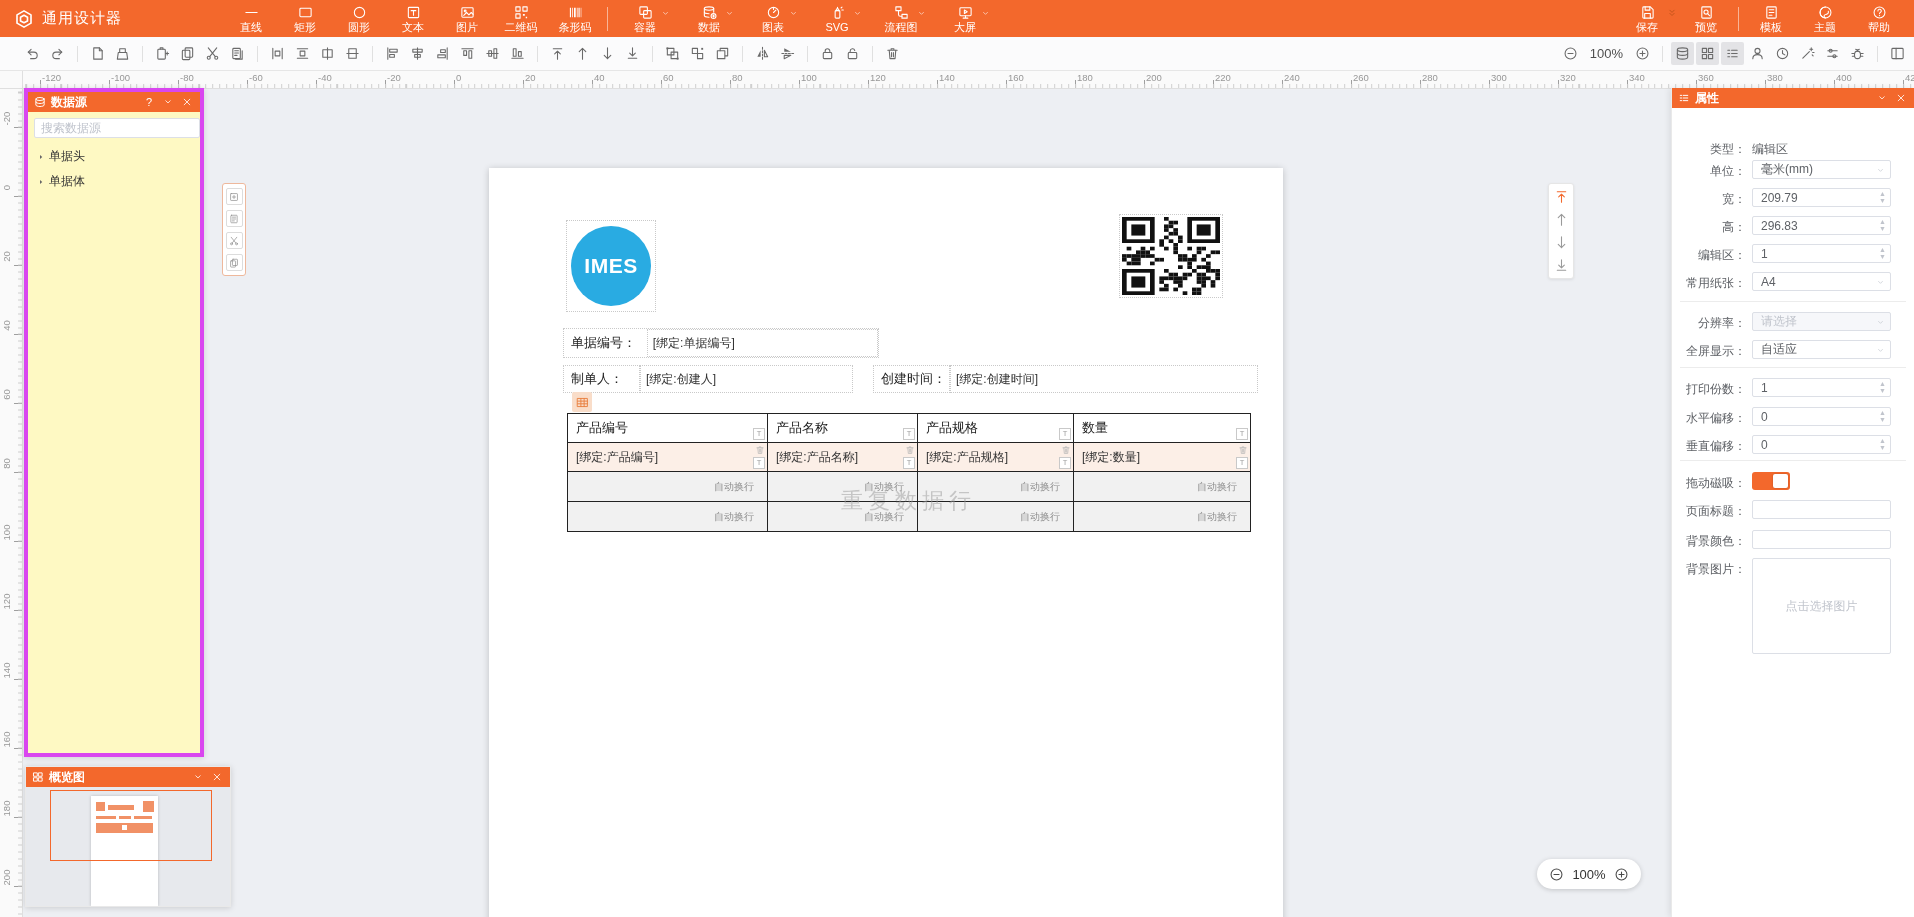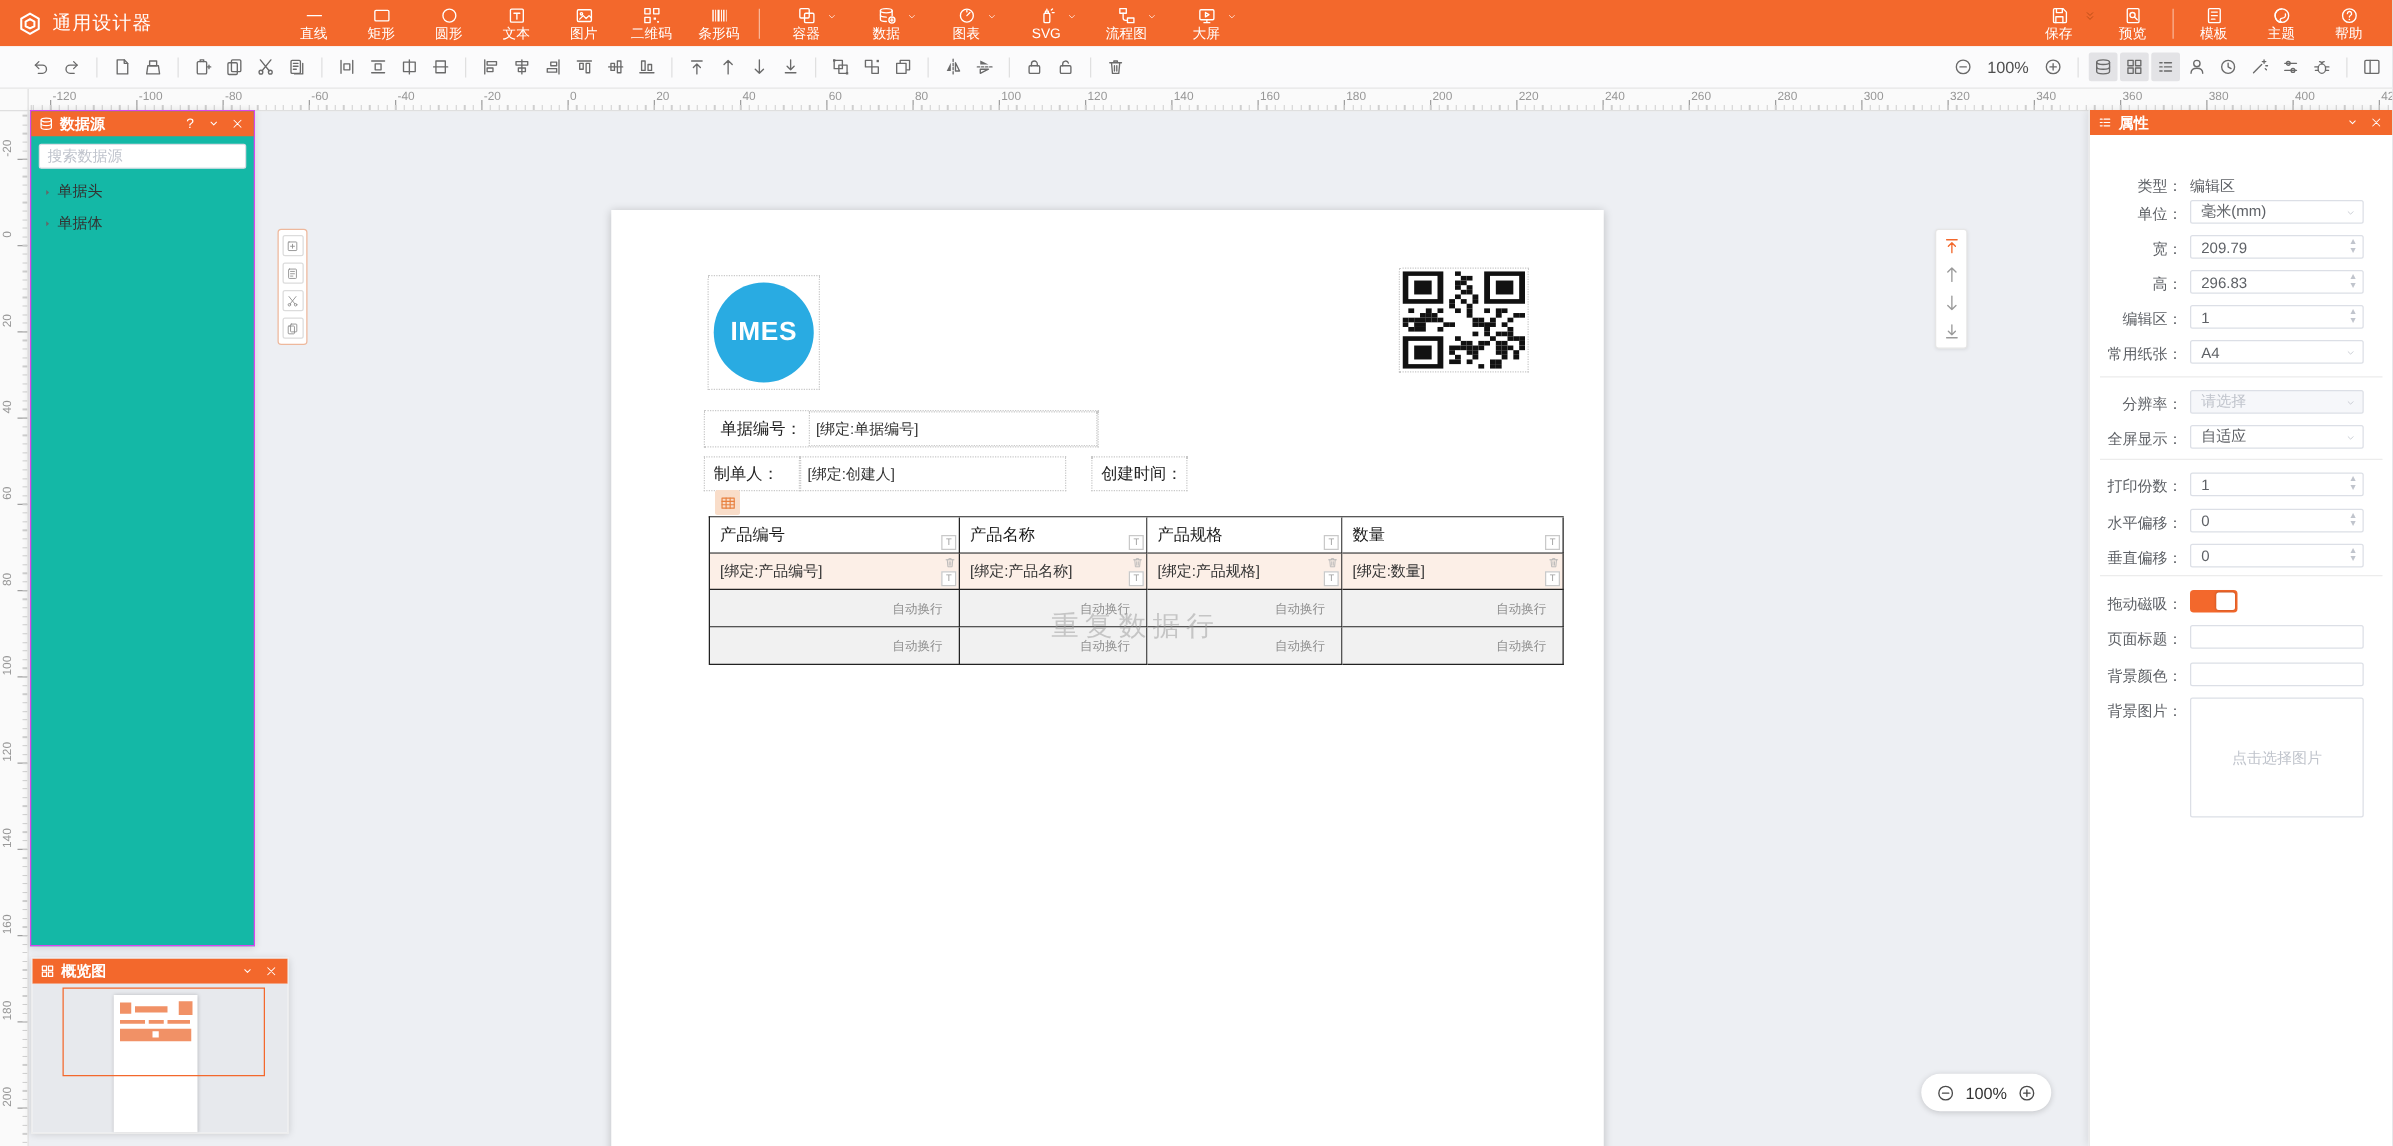--- a/index.html
+++ b/index.html
@@ -52,21 +52,21 @@
         box-shadow:0 1px 7px rgba(0,0,0,.2);z-index:8;}
   .pel{position:absolute;border:1px dotted #c9c9c9;box-sizing:border-box;}
   .logo-box{left:77px;top:52px;width:90px;height:92px;display:flex;align-items:center;justify-content:center;}
   .logo-circle{width:80px;height:80px;border-radius:50%;background:#29abe2;color:#fff;display:flex;align-items:center;justify-content:center;
         font-weight:bold;font-size:21px;letter-spacing:.5px;}
   .title-box{left:234px;top:73px;width:348px;height:44px;display:flex;align-items:center;justify-content:center;
         font-size:27px;font-weight:bold;color:#111;letter-spacing:2px;}
   .qr-box{left:630px;top:46px;width:104px;height:84px;padding:2px;}
   .qr-box svg{width:100%;height:100%;stroke:none;fill:#111;}
   .frow{position:absolute;display:flex;align-items:center;font-size:13px;color:#222;box-sizing:border-box;}
-  .flabel{padding-left:7px;white-space:nowrap;text-align:center;}
+  .flabel{padding-left:7px;white-space:nowrap;}
   .fval{height:100%;border:1px dotted #c9c9c9;box-sizing:border-box;display:flex;align-items:center;padding-left:5px;font-size:12px;color:#333;}
   .tbl-icon{position:absolute;left:83px;top:224px;width:20px;height:20px;background:#f9ddc9;border-radius:2px;
         color:#e8803f;display:flex;align-items:center;justify-content:center;cursor:pointer;}
   .tbl-icon svg{width:13px;height:13px;}
   .dtable{position:absolute;left:78px;top:245px;border-top:1px solid #222;border-left:1px solid #222;}
   .trow{display:flex;}
   .tcell{position:relative;border-right:1px solid #222;border-bottom:1px solid #222;box-sizing:border-box;
         display:flex;align-items:center;padding-left:8px;overflow:hidden;}
   .trow.hd .tcell{height:29px;font-size:13px;color:#1a1a1a;background:#fff;}
   .trow.bind .tcell{height:29px;font-size:12px;color:#333;background:#fcefe7;}
@@ -88,21 +88,21 @@
   .floatR .fic.on{color:#f3682c;}
   .floatR .fic svg{width:15px;height:15px;}
 
   
   .phead{height:20px;background:#f3682c;color:#fff;display:flex;align-items:center;gap:5px;padding:0 6px;font-size:12px;font-weight:bold;}
   .phead svg{width:12px;height:12px;stroke-width:1.3;}
   .phead .sp{flex:1;}
   .hic{width:14px;height:14px;display:flex;align-items:center;justify-content:center;cursor:pointer;font-weight:normal;}
   .hic svg{width:10px;height:10px;}
   .qmark{font-size:11px;line-height:14px;}
-  .dspanel{position:absolute;left:24px;top:88px;width:180px;height:669px;background:#14b8a6;border:1px solid #d946ef;
+  .dspanel{position:absolute;left:24px;top:88px;width:180px;height:669px;background:#fef9c3;border:4px solid #d946ef;
         box-shadow:0 1px 6px rgba(0,0,0,.13);z-index:20;box-sizing:border-box;}
   .dsearch{display:block;margin:6px;width:166px;height:20px;border:1px solid #dcdfe6;border-radius:2px;
         font-size:12px;padding:0 6px;box-sizing:border-box;color:#333;outline:none;font-family:inherit;}
   .dsearch::placeholder{color:#bfc3cc;}
   .titem{display:flex;align-items:center;gap:4px;padding:4px 9px;font-size:12px;color:#333;cursor:pointer;}
   .titem svg{width:8px;height:8px;color:#666;}
 
   .ovpanel{position:absolute;left:25px;top:766px;width:206px;height:141px;background:#fff;border:1px solid #e9e9e9;
         box-shadow:0 1px 6px rgba(0,0,0,.15);z-index:20;box-sizing:border-box;display:flex;flex-direction:column;}
   .ovbody{position:relative;flex:1;background:#e7e9ed;overflow:hidden;}
@@ -974,20 +974,23 @@
           </div>
         </div>
         <div class="frow" style="left: 74px; top: 197px; width: 290px; height: 28px;">
           <span class="flabel" style="border: 1px dotted rgb(201, 201, 201); height: 100%; display: flex; align-items: center; box-sizing: border-box; width: 77px; padding-left: 7px;">制单人：</span>
           <div class="fval" style="width: 213px;">
             <span>[绑定:创建人]</span>
           </div>
         </div>
         <div class="frow" style="left: 384px; top: 197px; width: 385px; height: 28px;">
           <span class="flabel" style="border: 1px dotted rgb(201, 201, 201); height: 100%; display: flex; align-items: center; box-sizing: border-box; width: 77px; padding-left: 7px;">创建时间：</span>
+          <div class="fval" style="width: 308px;">
+            <span>[绑定:创建时间]</span>
+          </div>
         </div>
       </div>
     <div class="tbl-icon">
       <svg class="i">
           <use href="#s-tableg"></use>
         </svg>
     </div>
     <div class="dtable" id="dtable">
         <div class="trow hd">
           <div class="tcell" style="width: 200px;">

